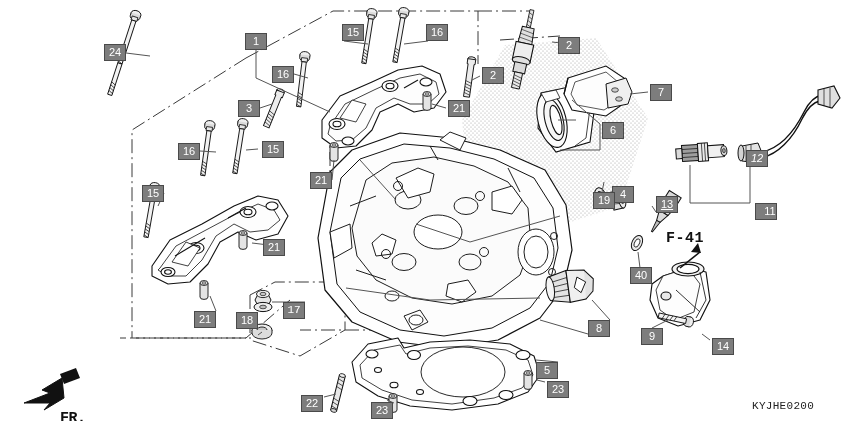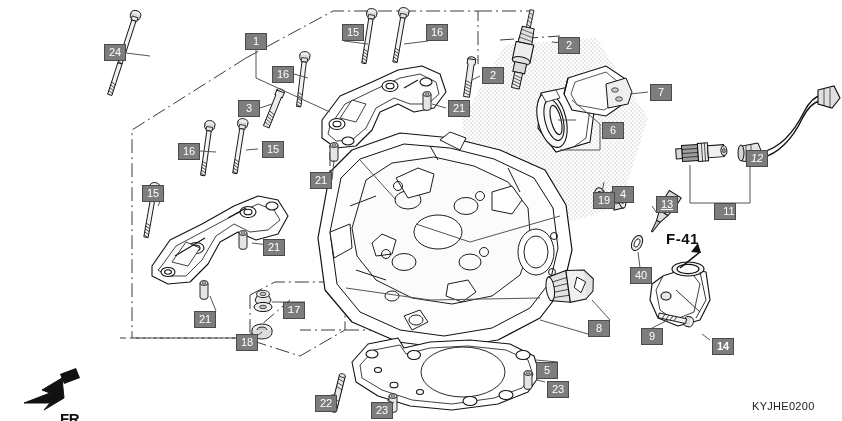--- a/index.html
+++ b/index.html
@@ -4,21 +4,21 @@
 <title>Parts Diagram</title>
 <style>
   html,body{margin:0;padding:0;background:#fff;}
   body{font-family:"Liberation Sans",sans-serif;}
   #stage{position:relative;width:842px;height:421px;background:#ffffff;overflow:hidden;}
   #art{position:absolute;left:0;top:0;width:842px;height:421px;}
   .callout{position:absolute;box-sizing:border-box;width:22px;height:17px;
     background:#7d7d7d;border:1px solid #4a4a4a;color:#ffffff;
     font-family:"Liberation Sans",sans-serif;font-size:11px;line-height:15px;
     text-align:center;letter-spacing:0px;user-select:none;}
-  .freetext{position:absolute;color:#111;font-family:Liberation Sans, sans-serif;}
+  .freetext{position:absolute;color:#111;font-family:Liberation Mono, monospace;}
   #f41{font-size:15px;font-weight:bold;letter-spacing:0.5px;}
   #frlabel{font-size:15px;font-weight:bold;letter-spacing:-0.5px;margin-top:43px;}
   #diagcode{font-size:11px;color:#222;letter-spacing:0.3px;}
 </style>
 </head>
 <body>
 
 <div id="stage">
 
   <svg id="art" viewBox="0 0 842 421" xmlns="http://www.w3.org/2000/svg">
@@ -453,39 +453,39 @@
       <div class="callout" style="left: 245px; top: 33px;">1</div>
       <div class="callout" style="left: 482px; top: 67px;">2</div>
       <div class="callout" style="left: 238px; top: 100px;">3</div>
       <div class="callout" style="left: 612px; top: 186px;">4</div>
       <div class="callout" style="left: 536px; top: 362px;">5</div>
       <div class="callout" style="left: 602px; top: 122px;">6</div>
       <div class="callout" style="left: 650px; top: 84px;">7</div>
       <div class="callout" style="left: 588px; top: 320px;">8</div>
       <div class="callout" style="left: 641px; top: 328px;">9</div>
       <div class="callout" style="left: 558px; top: 37px;">2</div>
-      <div class="callout" style="left: 714px; top: 203px; padding-left: 8px;">11</div>
+      <div class="callout" style="left: 755px; top: 203px; padding-left: 8px;">11</div>
       <div class="callout" style="left: 746px; top: 150px; font-style: italic;">12</div>
       <div class="callout" style="left: 656px; top: 196px; text-decoration: underline;">13</div>
-      <div class="callout" style="left: 712px; top: 338px; font-weight: bold;">14</div>
+      <div class="callout" style="left: 712px; top: 338px;">14</div>
       <div class="callout" style="left: 342px; top: 24px;">15</div>
       <div class="callout" style="left: 262px; top: 141px;">15</div>
       <div class="callout" style="left: 142px; top: 185px;">15</div>
       <div class="callout" style="left: 426px; top: 24px;">16</div>
       <div class="callout" style="left: 272px; top: 66px;">16</div>
       <div class="callout" style="left: 178px; top: 143px;">16</div>
       <div class="callout" style="left: 283px; top: 302px; font-family: Liberation Mono, monospace;">17</div>
-      <div class="callout" style="left: 236px; top: 334px;">18</div>
+      <div class="callout" style="left: 236px; top: 312px;">18</div>
       <div class="callout" style="left: 593px; top: 175px; margin-top: 17px;">19</div>
       <div class="callout" style="left: 630px; top: 267px;">40</div>
       <div class="callout" style="left: 448px; top: 100px;">21</div>
       <div class="callout" style="left: 310px; top: 172px;">21</div>
       <div class="callout" style="left: 263px; top: 239px;">21</div>
       <div class="callout" style="left: 194px; top: 311px;">21</div>
-      <div class="callout" style="left: 315px; top: 395px;">22</div>
+      <div class="callout" style="left: 301px; top: 395px;">22</div>
       <div class="callout" style="left: 371px; top: 402px;">23</div>
       <div class="callout" style="left: 547px; top: 381px;">23</div>
       <div class="callout" style="left: 104px; top: 44px;">24</div>
     </div>
 
   <div class="freetext" id="f41" style="left:666px;top:230px;">F-41</div>
 
   <div class="freetext" id="frlabel" style="left:60px;top:367px;">FR.</div>
 
   <div class="freetext" id="diagcode" style="left:752px;top:400px;">KYJHE0200</div>

